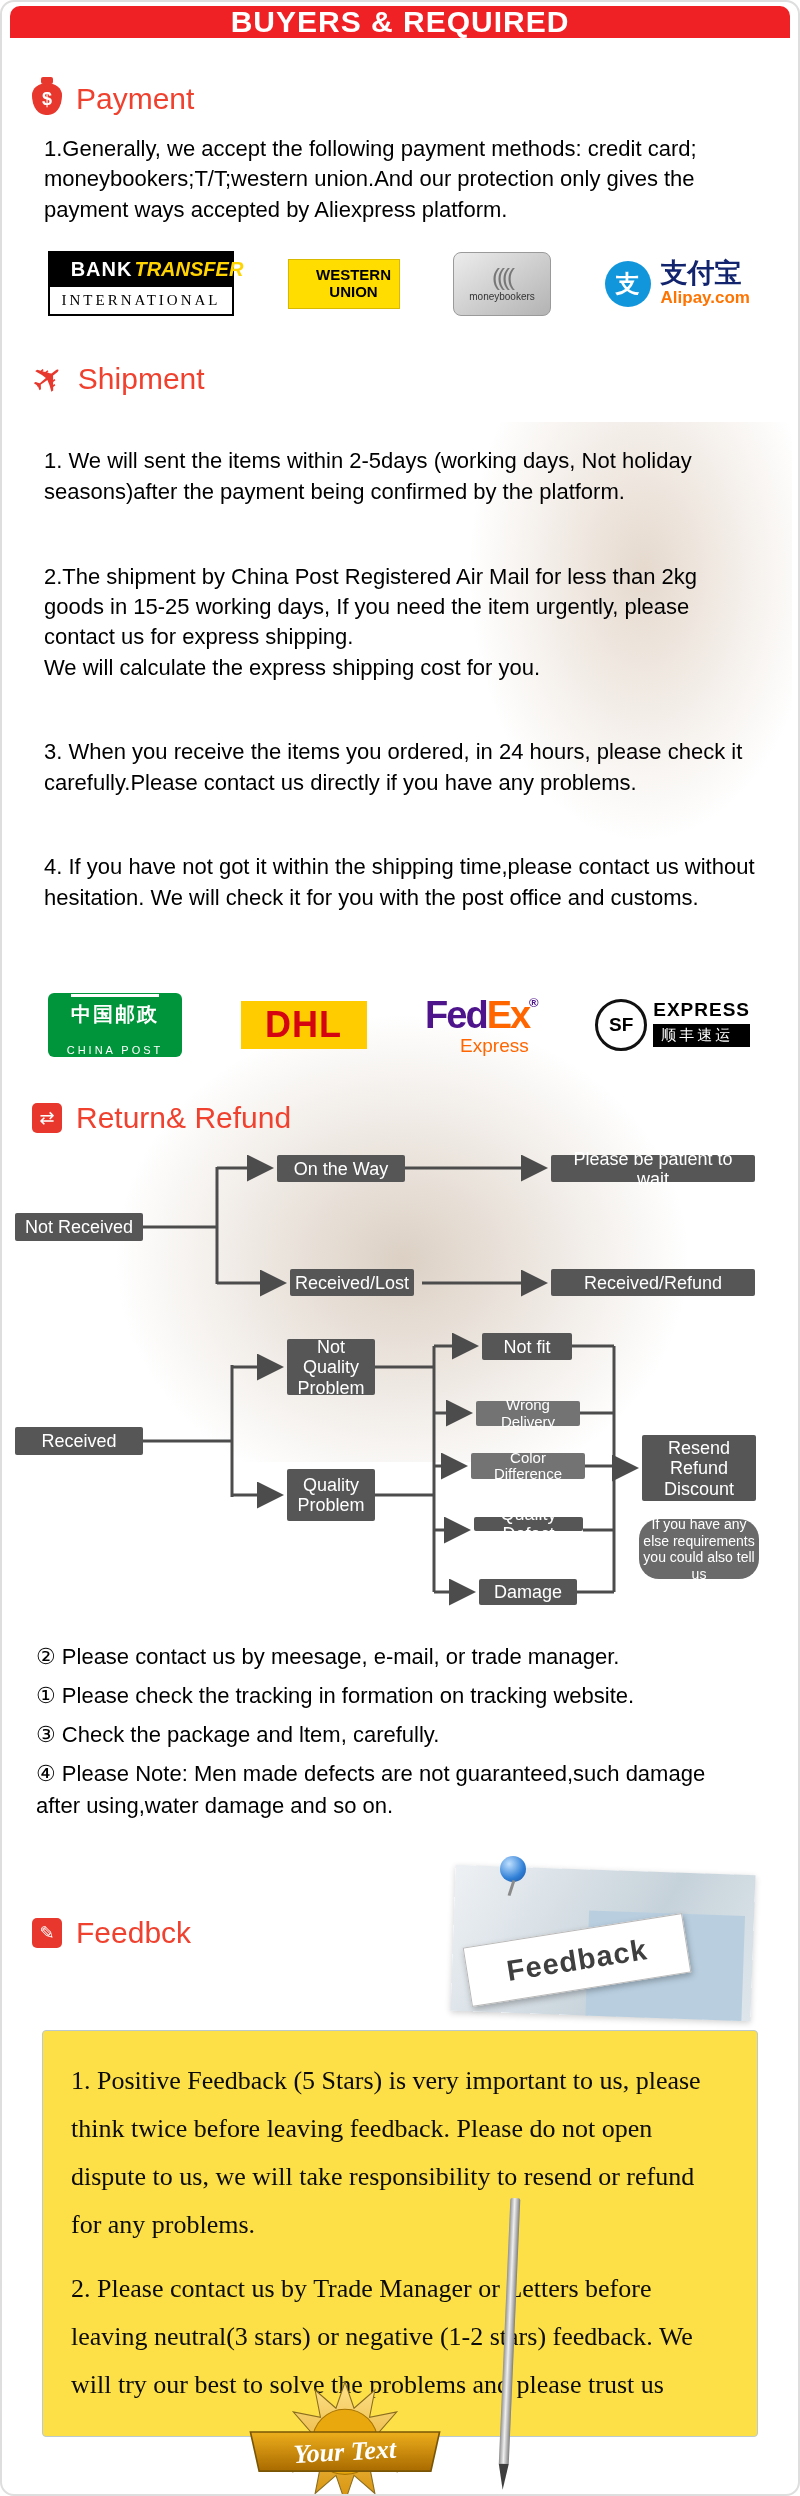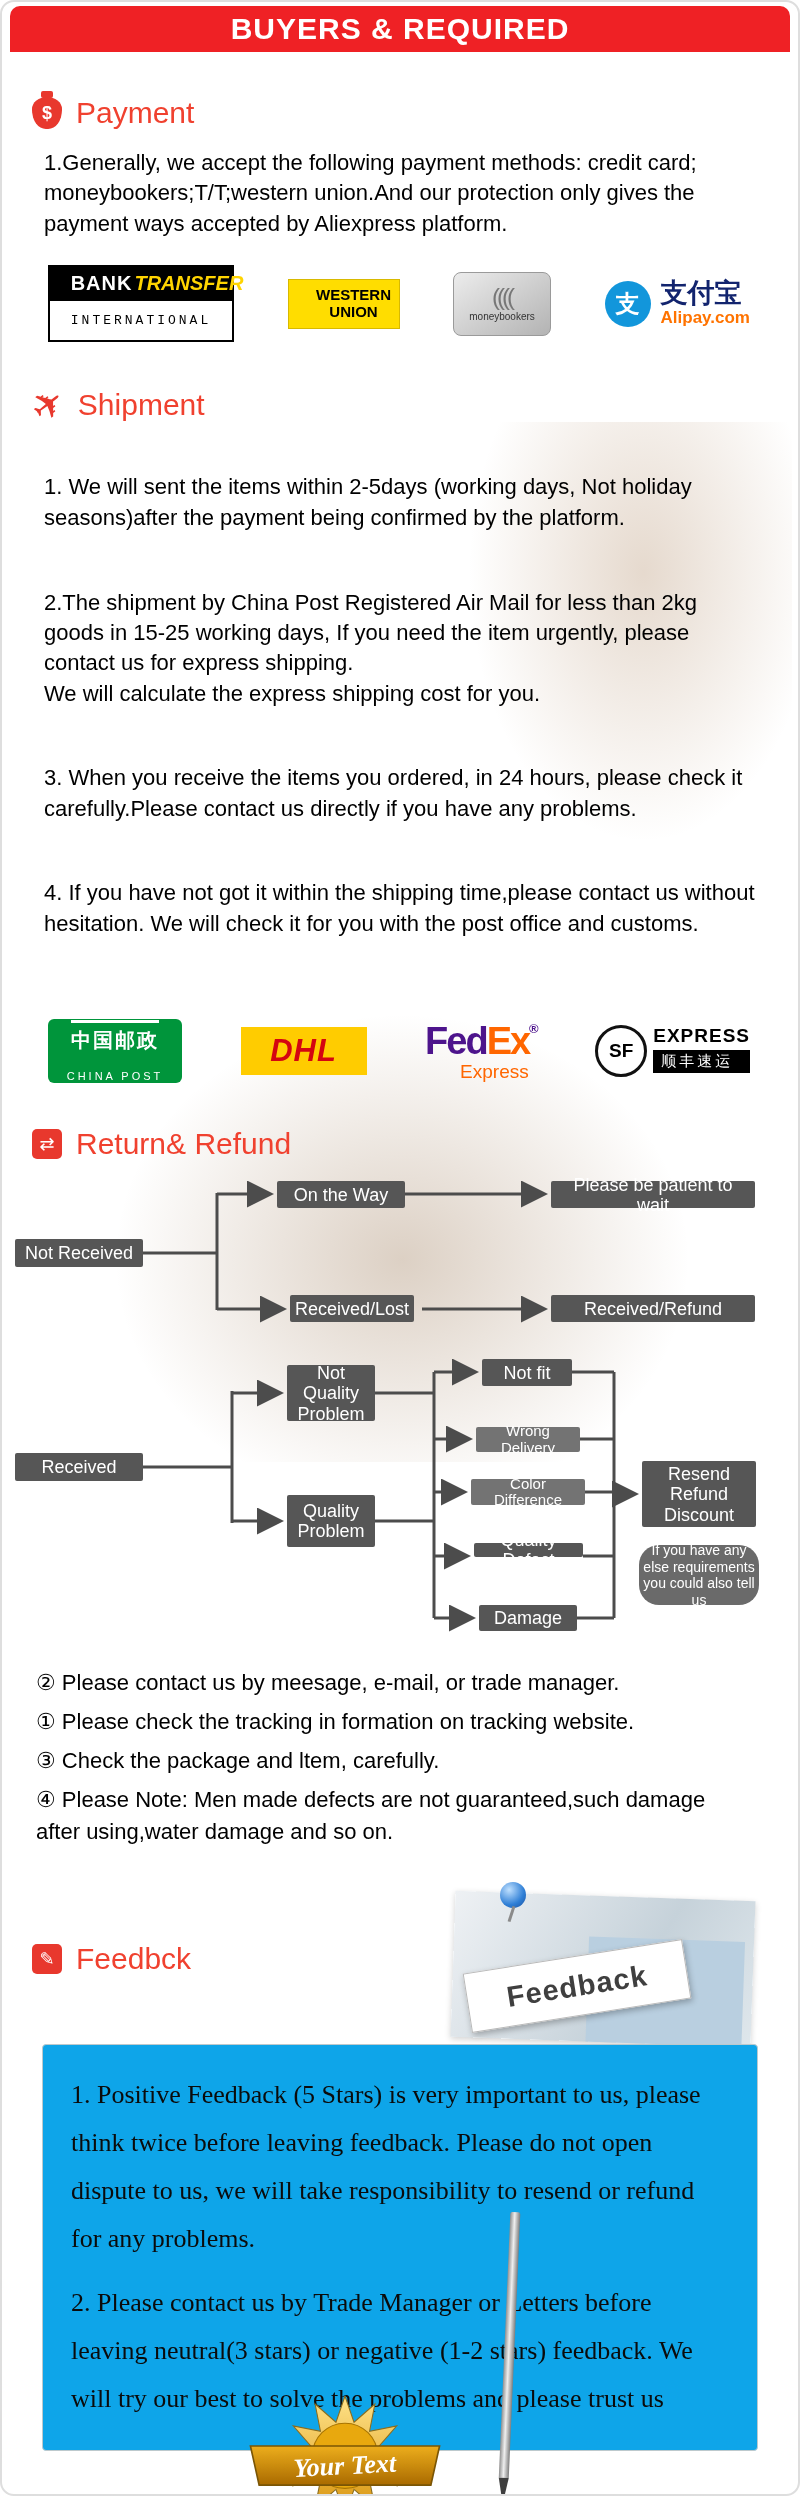--- a/index.html
+++ b/index.html
@@ -1,20 +1,20 @@
 <!DOCTYPE html>
 <html><head>
 <meta charset="utf-8">
 <style>
   html,body{margin:0;padding:0;background:#fff;}
   .page{width:800px;height:2496px;margin:0 auto;position:relative;background:#fff;
         border:2px solid #dedede;border-radius:14px;box-sizing:border-box;overflow:hidden;
         font-family:"Liberation Sans",sans-serif;color:#000;}
   
-  .banner{margin:4px 8px 0;height:46px;background:#ef2125;border-radius:10px 10px 0 0;
+  .banner{margin:4px 8px 0;height:32px;background:#ef2125;border-radius:10px 10px 0 0;
           display:flex;align-items:center;justify-content:center;color:#fff;
           font-size:30px;font-weight:bold;letter-spacing:1px;position:relative;z-index:2;}
   
   .sec-head{display:flex;align-items:center;gap:14px;margin:44px 0 0 30px;
             color:#f0412f;font-size:30px;position:relative;z-index:2;}
   .moneybag{position:relative;width:30px;height:32px;background:#e8382d;
             border-radius:50% 50% 46% 46%/38% 38% 60% 60%;display:flex;align-items:center;
             justify-content:center;color:#fff;font-weight:bold;font-size:18px;}
   .moneybag::before{content:"";position:absolute;top:-6px;left:9px;width:12px;height:7px;
             background:#e8382d;border-radius:2px;}
@@ -26,40 +26,40 @@
         position:relative;z-index:2;}
   .ship-item{margin-bottom:24px;}
   
   .logo-row{display:flex;align-items:center;justify-content:space-between;
             margin:26px 48px 0 46px;position:relative;z-index:2;}
   .bt{width:186px;}
   .bt-top{background:#000;height:36px;display:flex;align-items:center;justify-content:center;gap:2px;padding-left:32px;}
   .bt-bank{color:#fff;font-weight:900;font-size:20px;letter-spacing:1px;}
   .bt-transfer{color:#ffd400;font-weight:900;font-style:italic;font-size:20px;}
   .bt-sub{border:2px solid #000;border-top:none;text-align:center;
-          font-family:Liberation Mono, monospace;font-size:13px;letter-spacing:3px;padding:12px 0;}
+          font-family:Liberation Serif, serif;font-size:15px;letter-spacing:3px;padding:5px 0;}
   .wu{width:90px;height:48px;background:#ffdd00;border:1px solid #d8b900;display:flex;
       flex-direction:column;align-items:center;justify-content:center;
       font-weight:900;font-size:15px;line-height:1.1;padding-left:20px;}
   .mb{width:96px;height:62px;border-radius:8px;border:1px solid #9a9a9a;
       background:linear-gradient(145deg,#ececec,#b3b3b3);display:flex;flex-direction:column;
       align-items:center;justify-content:center;}
   .mb-arcs{color:#777;font-size:24px;letter-spacing:-3px;line-height:1;}
   .mb-label{font-size:10px;color:#333;margin-top:2px;}
   .ali{display:flex;align-items:center;gap:10px;}
   .ali-mark{width:46px;height:46px;border-radius:50%;background:#1296db;color:#fff;
             display:flex;align-items:center;justify-content:center;font-size:24px;font-weight:bold;}
   .ali-cn{font-size:27px;font-weight:bold;color:#12246e;line-height:1.1;}
   .ali-en{font-size:17px;font-weight:bold;color:#ff7300;}
   .cp{width:134px;height:64px;background:#00953b;border-radius:6px;color:#fff;display:flex;
       flex-direction:column;align-items:center;justify-content:center;gap:16px;}
   .cp-cn{font-size:20px;font-weight:bold;letter-spacing:2px;border-top:3px solid #fff;padding-top:4px;}
   .cp-en{font-size:11px;letter-spacing:3px;}
   .dhl{width:126px;height:48px;background:#ffcc00;display:flex;align-items:center;justify-content:center;}
-  .dhl-text{color:#d40511;font-style:italic;font-weight:900;font-size:31px;letter-spacing:1px;}
+  .dhl-text{color:#d40511;font-weight:900;font-size:36px;letter-spacing:1px;}
   .fedex{display:flex;flex-direction:column;align-items:center;line-height:1;}
   .fedex-main{font-weight:900;font-size:38px;letter-spacing:-2px;}
   .fed{color:#4d148c;}.ex{color:#ff6600;}
   .fedex-reg{font-size:13px;color:#4d148c;vertical-align:top;}
   .fedex-sub{color:#ff6600;font-size:19px;margin-top:2px;align-self:flex-end;margin-right:8px;}
   .sf{display:flex;align-items:flex-start;gap:6px;}
   .sf-circle{width:46px;height:46px;border:3px solid #111;border-radius:50%;display:flex;
              align-items:center;justify-content:center;font-weight:900;font-size:19px;background:#fff;}
   .sf-col{display:flex;flex-direction:column;gap:3px;}
   .sf-express{font-weight:900;font-size:19px;letter-spacing:1px;}
@@ -91,21 +91,21 @@
   .fb-shirt{position:absolute;left:45%;top:28%;width:52%;height:72%;background:#b9cfe0;}
   .fb-sign{position:absolute;right:110px;top:62px;width:220px;height:58px;background:#fff;
            border:1px solid #b9b9b9;box-shadow:1px 3px 6px rgba(0,0,0,.28);
            transform:rotate(-9deg);display:flex;align-items:center;justify-content:center;
            font-size:29px;font-weight:bold;color:#3f3f3f;letter-spacing:1px;}
   .fb-pin{position:absolute;right:272px;top:-12px;width:26px;height:26px;border-radius:50%;
           background:radial-gradient(circle at 35% 30%,#bfe0ff,#2f7fd6 60%,#1b4f9c);z-index:3;}
   .fb-pin::after{content:"";position:absolute;left:10px;top:24px;width:3px;height:16px;
           background:#8a8a8a;transform:rotate(18deg);}
   .fb-panel-wrap{position:relative;z-index:2;}
-  .fb-panel{margin:0 auto 0;width:716px;box-sizing:border-box;background:#0ea5e9;
+  .fb-panel{margin:12px auto 0;width:716px;box-sizing:border-box;background:#fde047;
             border:1px solid #bcc9cd;border-radius:4px;padding:26px 28px;
             font-family:"Liberation Serif",serif;font-size:26px;line-height:1.85;color:#0b0b0b;}
   .fb-para2{margin-top:16px;}
   .pencil{position:absolute;left:502px;top:168px;width:10px;z-index:5;transform:rotate(2.5deg);}
   .pencil-rod{width:10px;height:266px;background:linear-gradient(90deg,#8f8f8f,#efefef 45%,#7d7d7d);
               border-radius:2px 2px 0 0;}
   .pencil-tip{width:0;height:0;border-left:5px solid transparent;border-right:5px solid transparent;
               border-top:26px solid #3f3f3f;}
   .badge{position:absolute;left:238px;top:352px;z-index:6;}
 </style>

